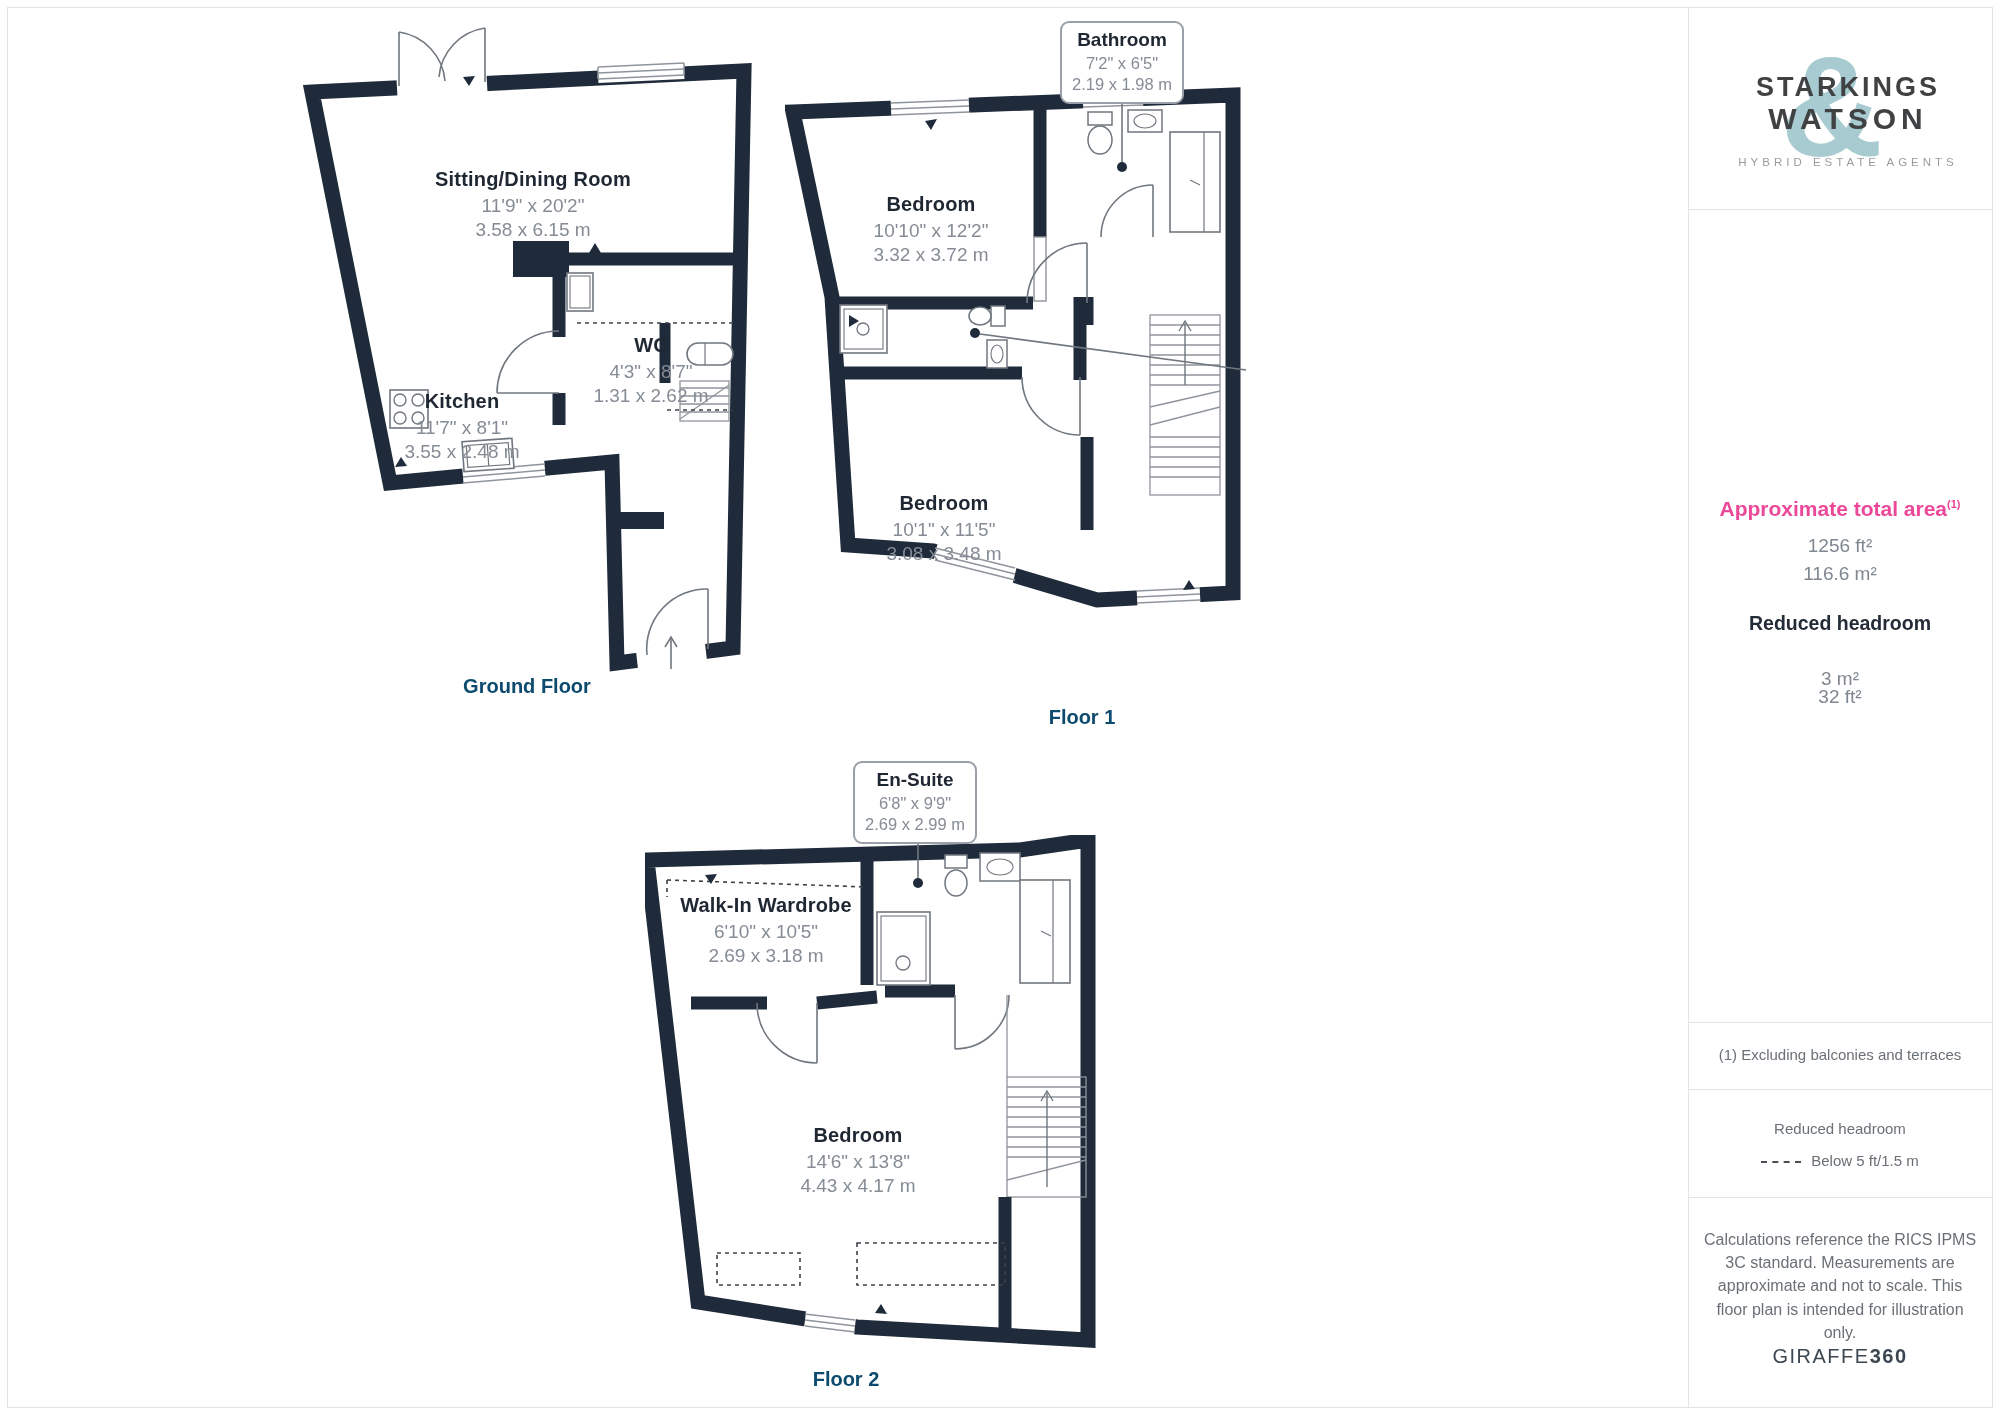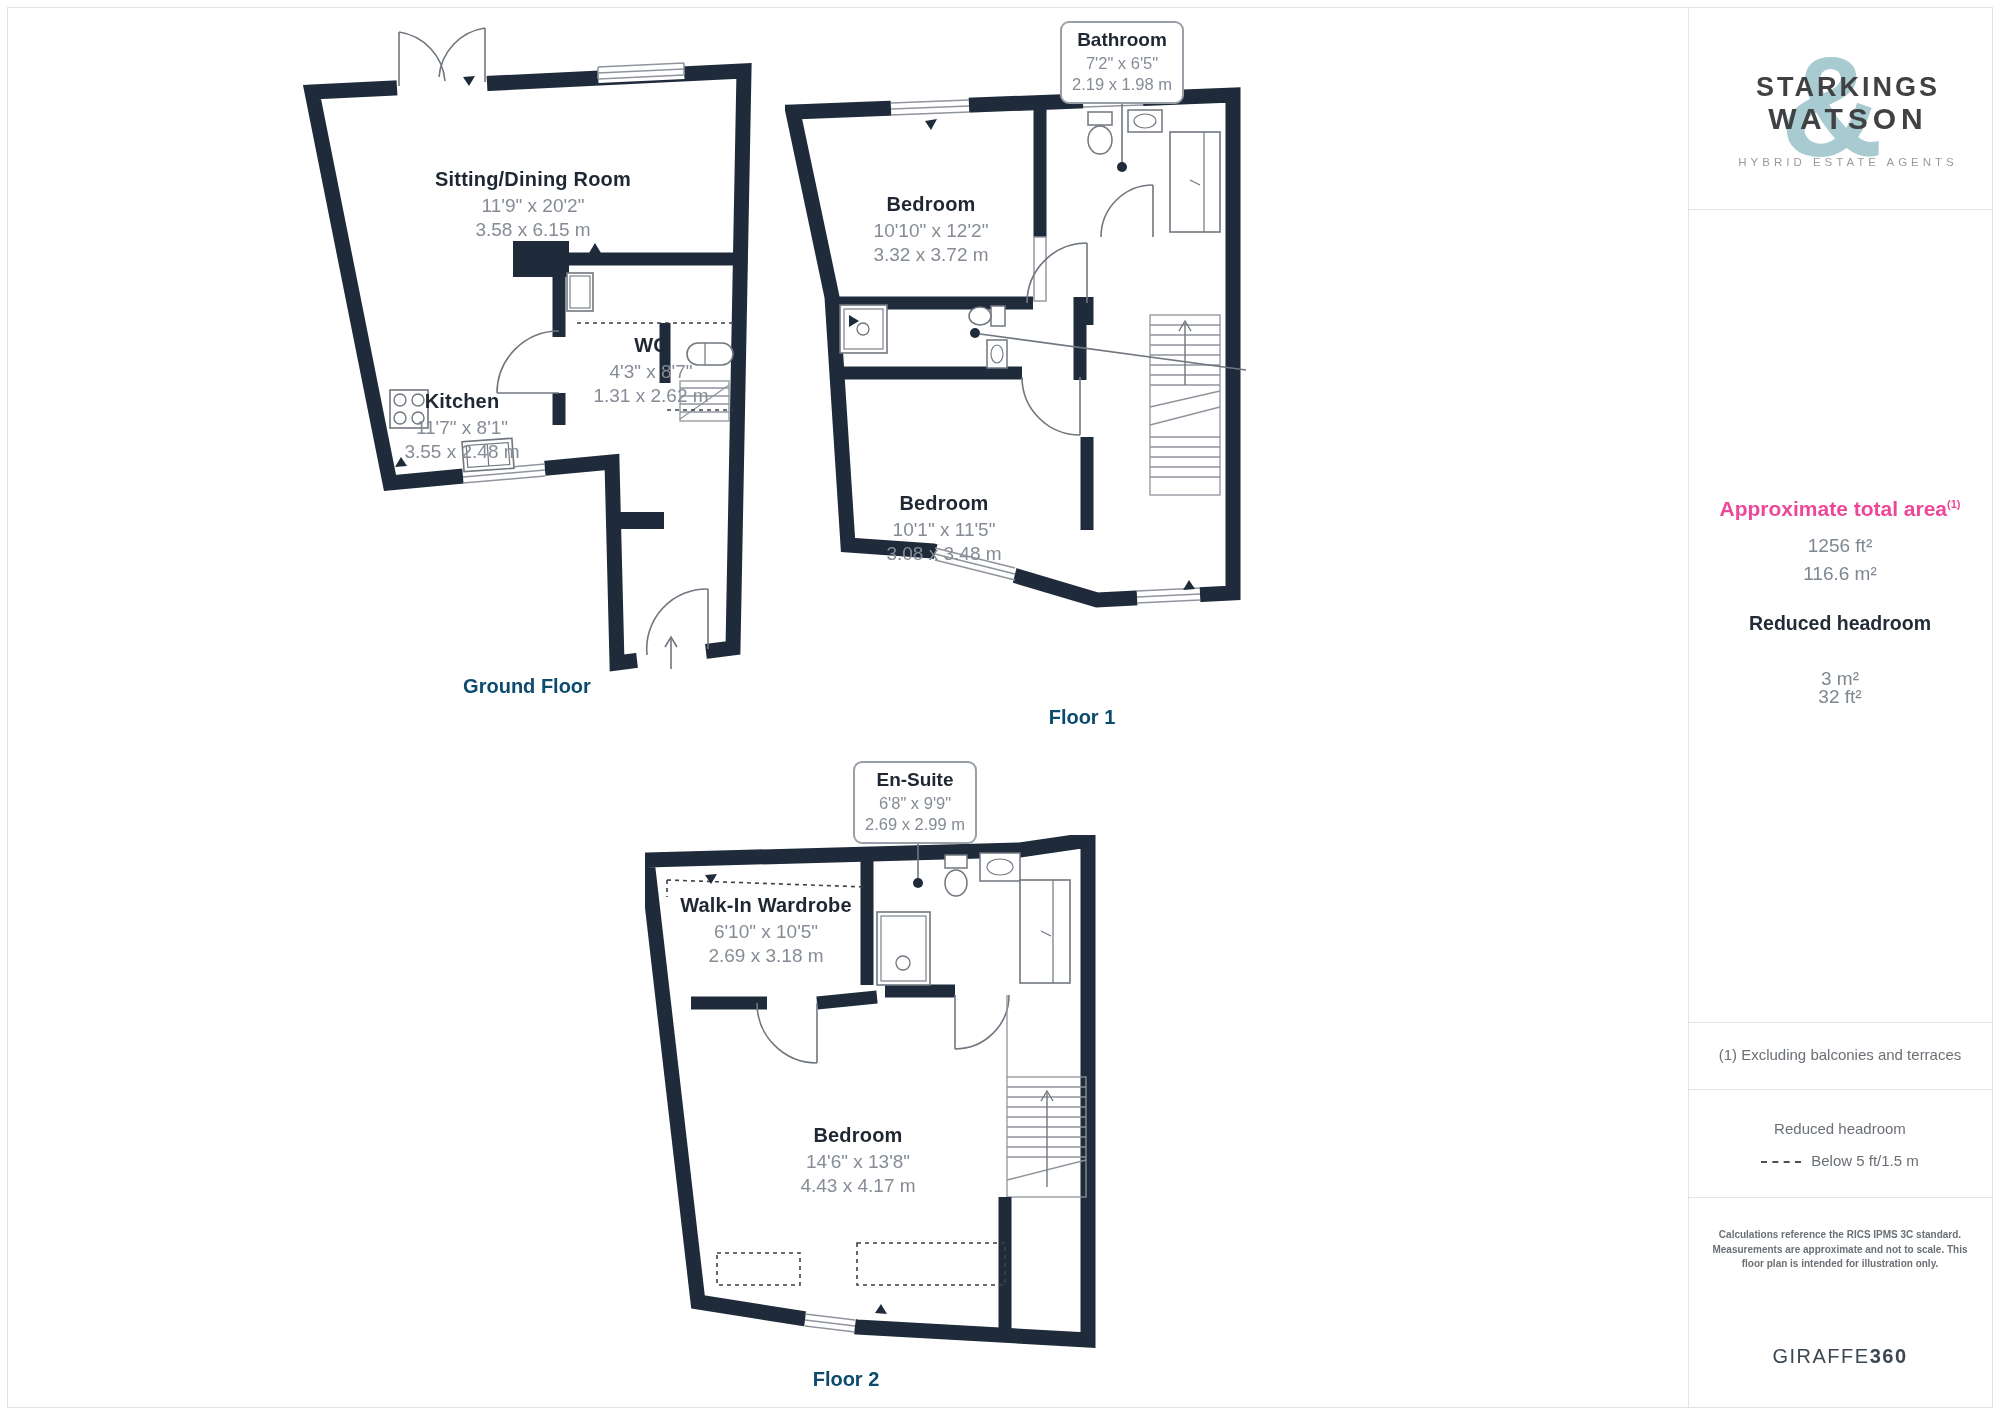--- a/index.html
+++ b/index.html
@@ -39,21 +39,21 @@
   .brand-tag    { top:148px; font-size:11.5px; letter-spacing:4px; color:#9b9b9b; font-weight:normal; }
 
   .sb-line { position:absolute; left:1688px; width:304px; text-align:center; }
   .sb-head { font-size:21px; font-weight:bold; color:#ec4899; }
   .sb-sub  { font-size:19.5px; font-weight:bold; color:#232c37; }
   .sb-val  { font-size:19px; color:#7f8790; }
   .sb-sup  { font-size:11px; vertical-align:super; }
   .sb-note { font-size:15px; color:#6a7076; }
   .dash-swatch { display:inline-block; width:40px; height:0; border-top:2px dashed #4a4f55; vertical-align:3px; margin-right:10px; }
   .disclaimer { position:absolute; left:1702px; top:1228px; width:276px; text-align:center;
-                font-size:10px; line-height:1.45; color:#6a7076;font-weight:bold; }
+                font-size:16px; line-height:1.45; color:#6a7076; }
   .giraffe { position:absolute; left:1688px; top:1345px; width:304px; text-align:center;
              font-size:20px; letter-spacing:1.5px; color:#3d4751; }
   .giraffe b { font-weight:bold; }
 </style>
 </head>
 <body>
 
 <div class="canvas">
   <div class="frame"></div>
 

